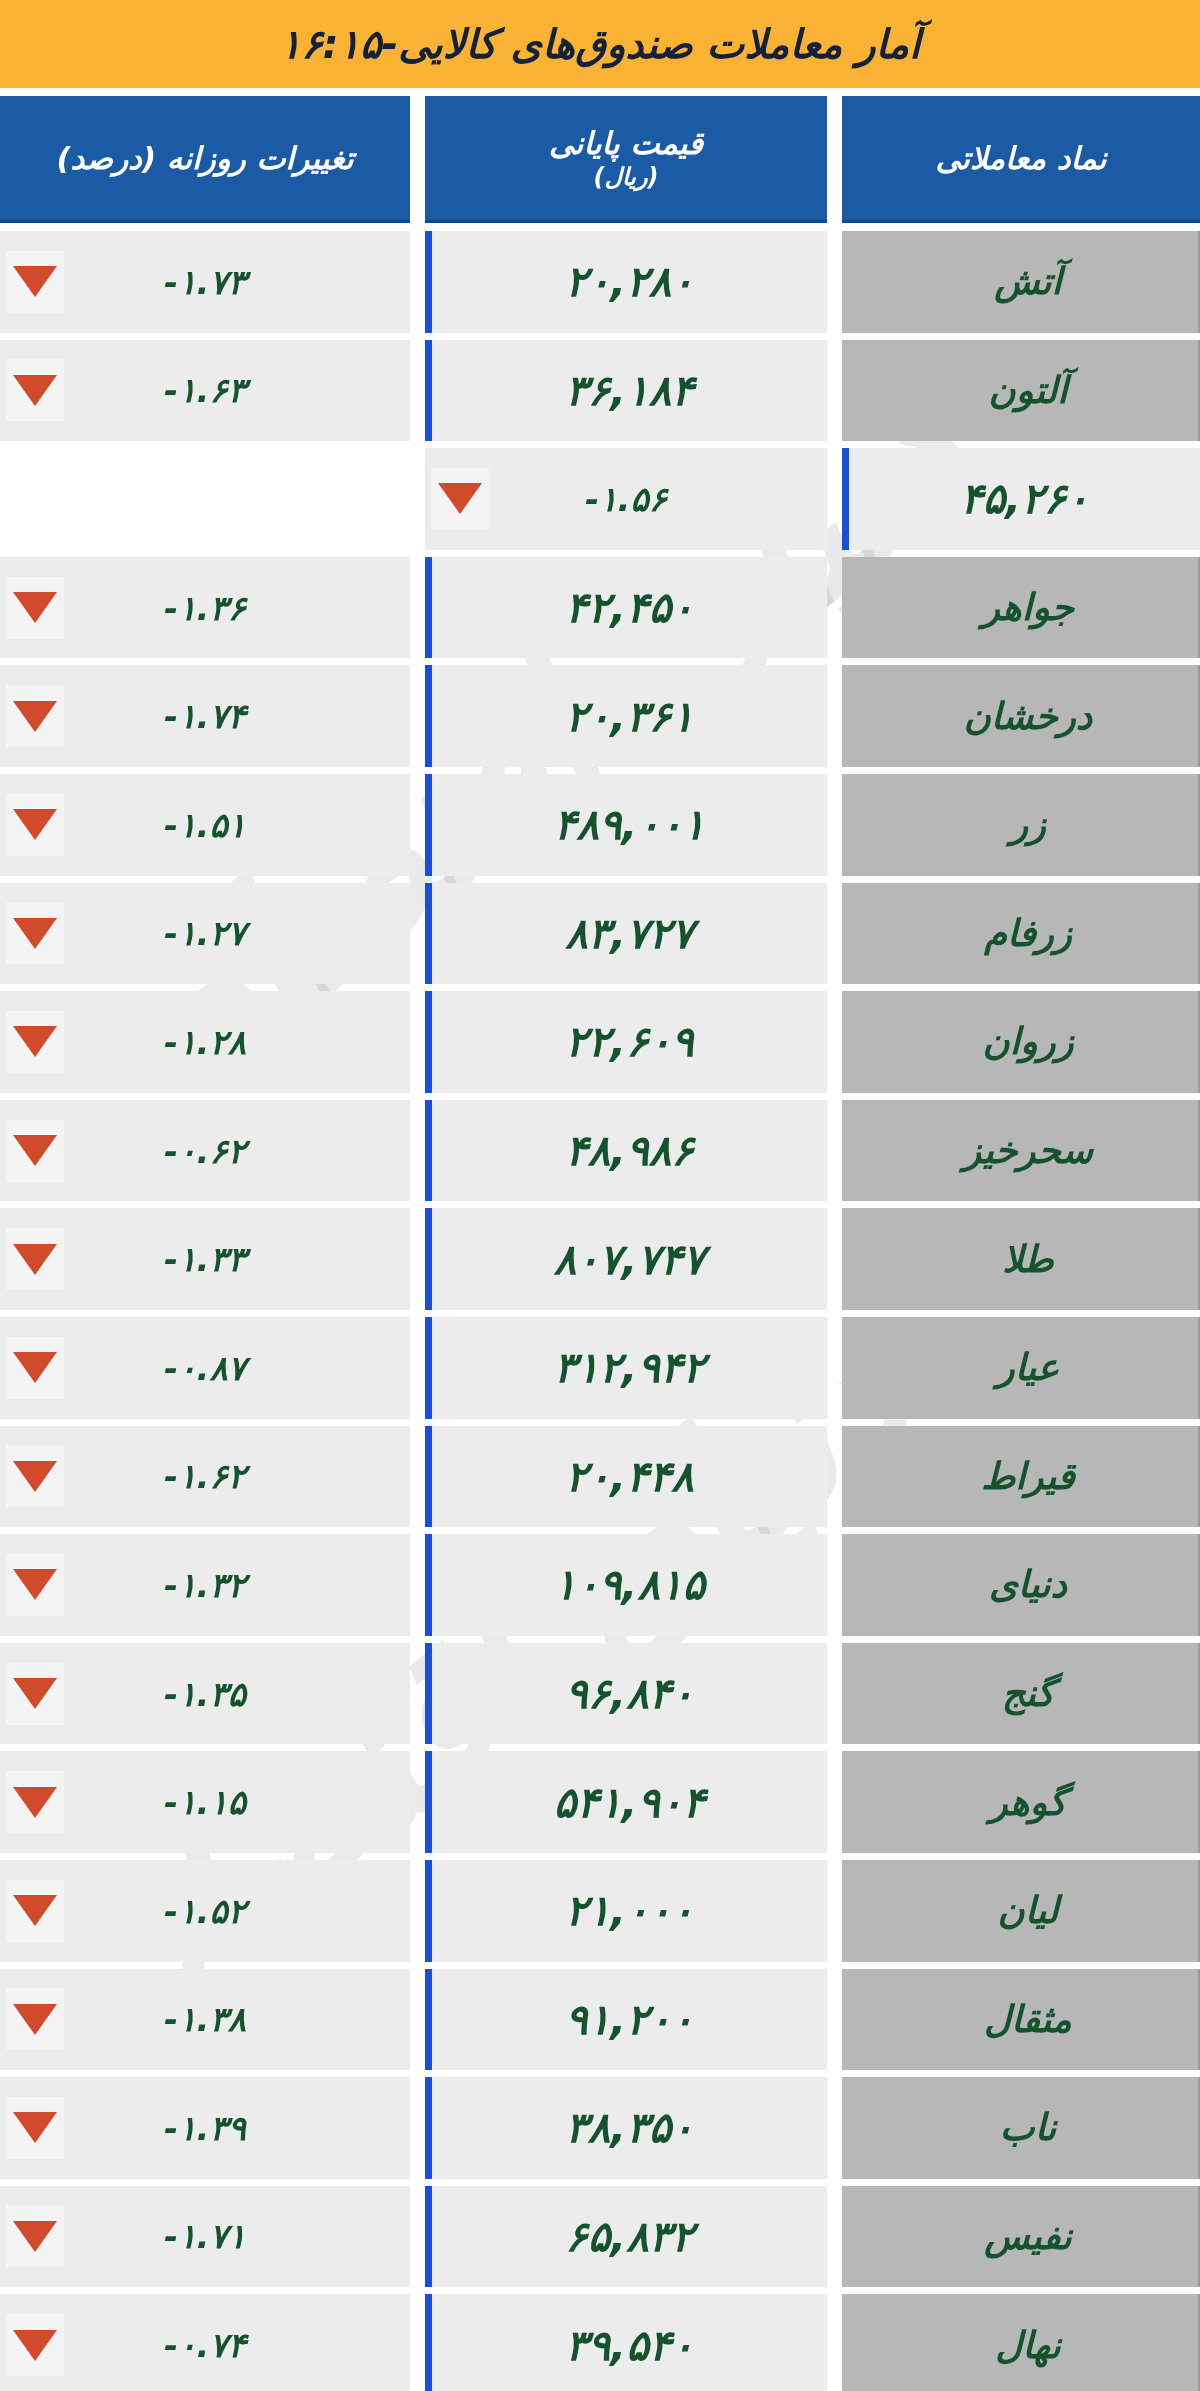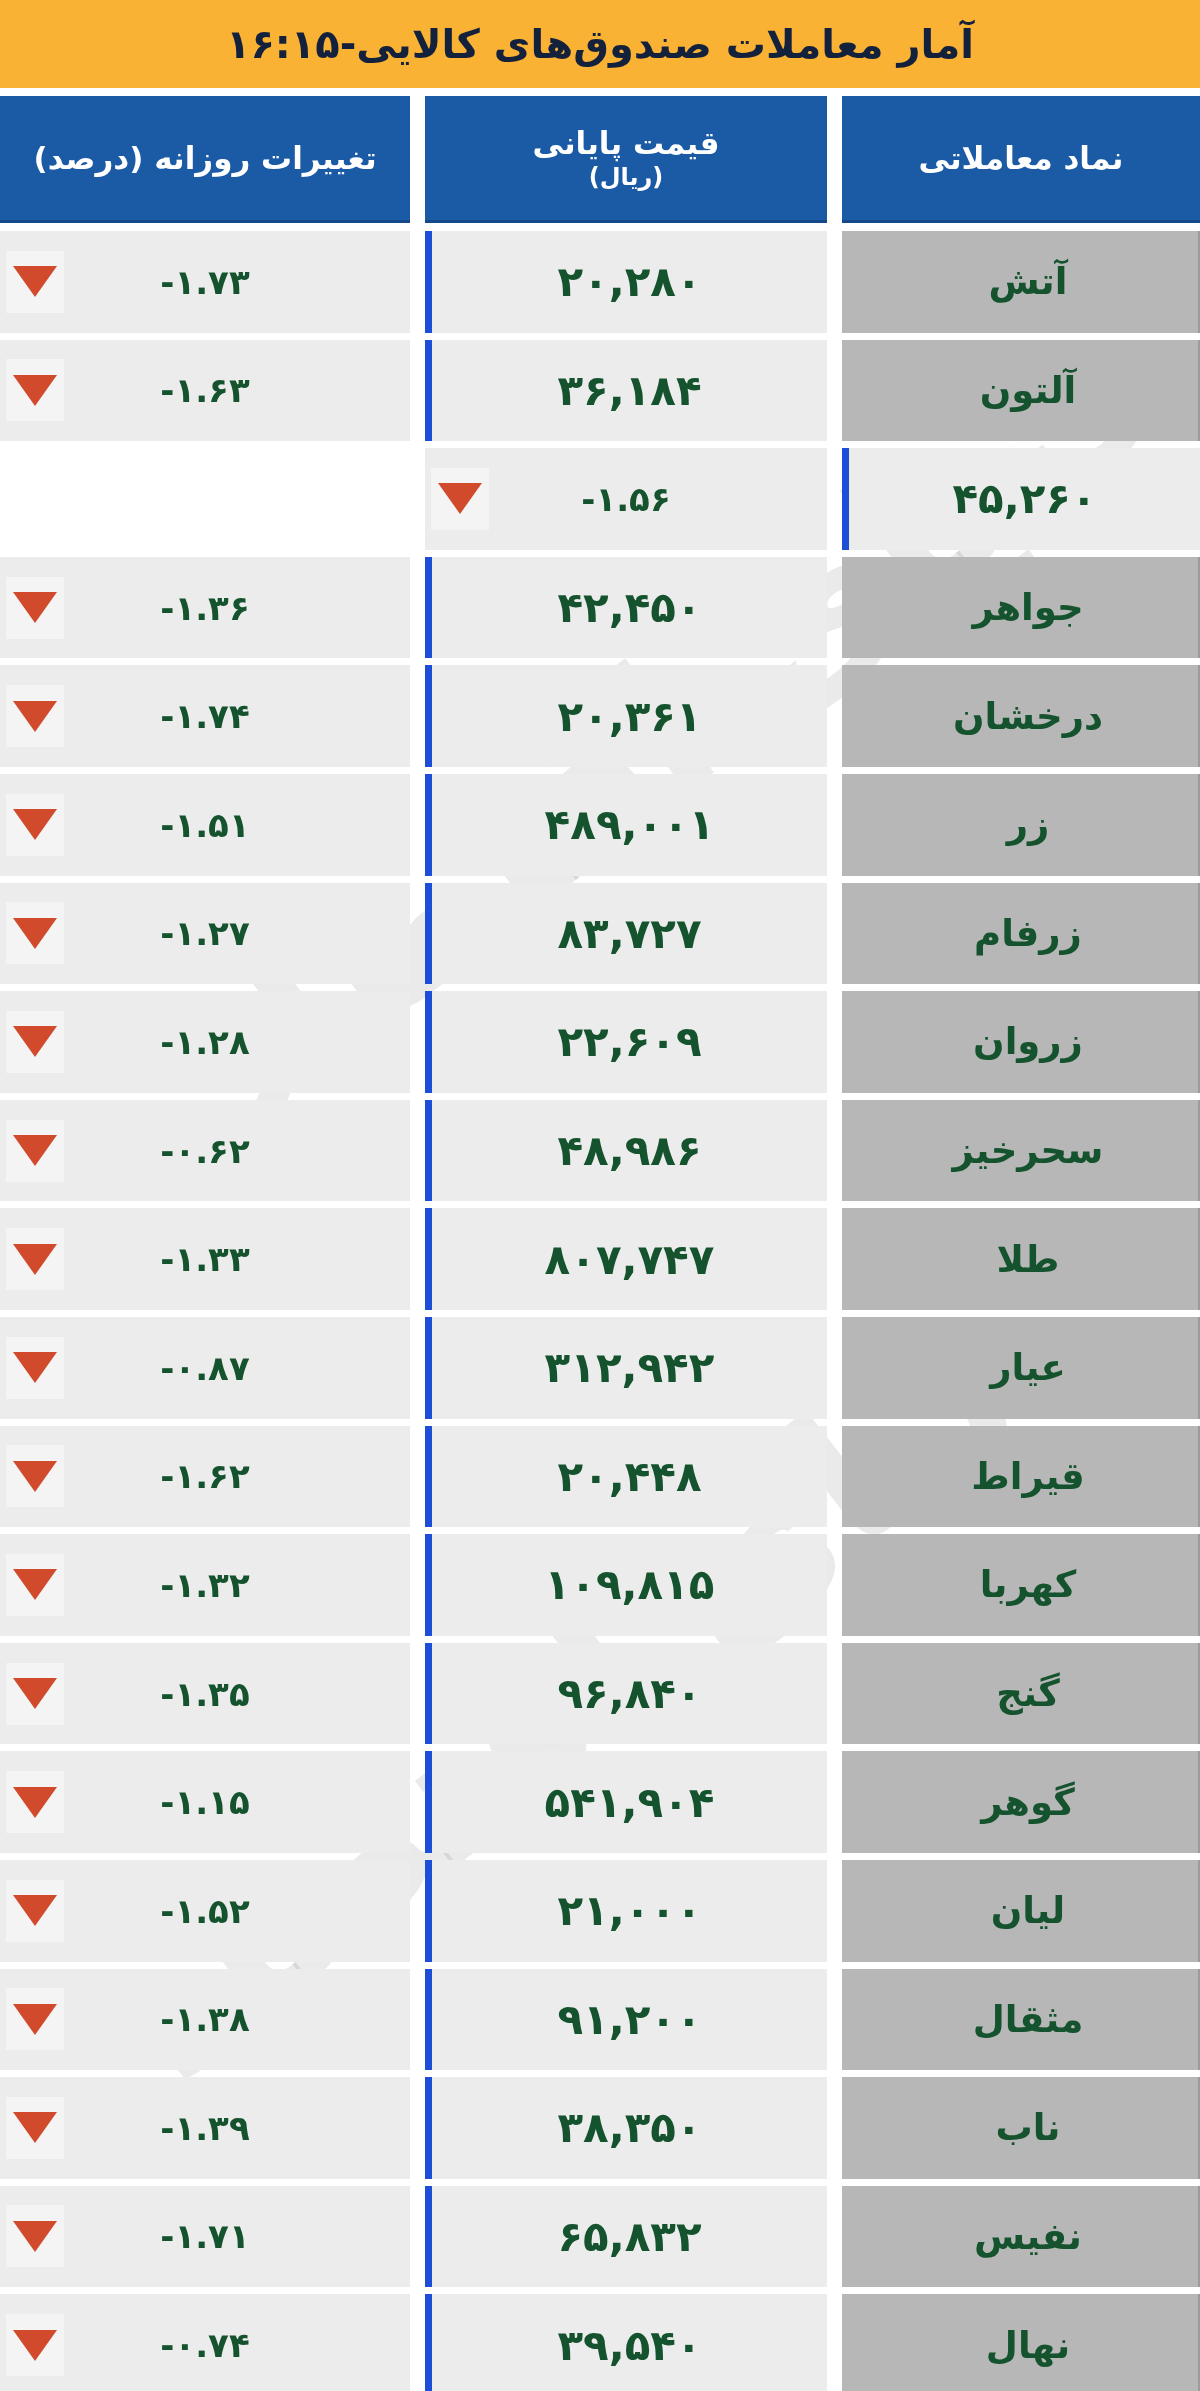--- a/index.html
+++ b/index.html
@@ -3,20 +3,21 @@
 <meta charset="utf-8">
 <style>
   html,body{margin:0;padding:0;background:#ffffff;}
   .page{
     position:relative;
     width:1200px;height:2391px;
     overflow:hidden;
     background:#ffffff;
     font-family:"DejaVu Sans","Liberation Sans",sans-serif;
     direction:rtl;
+    font-style:italic;
   }
   
   .title-bar{
     position:relative;
     width:1200px;height:88px;
     background:#F9B233;
     display:flex;align-items:center;justify-content:center;
     z-index:2;
   }
   .title-bar span{
@@ -295,21 +296,21 @@
     <div class="cell change-cell">
       <span class="tri-box">
             <span class="tri"></span>
           </span>
       <span class="chg">-۱.۶۲</span>
     </div>
   </div>
 
   <div class="grid row">
     <div class="cell symbol-cell">
-      <span class="sym">کهربا</span>
+      <span class="sym">دنیای</span>
     </div>
     <div class="cell price-cell">
       <span class="prc">۱۰۹,۸۱۵</span>
     </div>
     <div class="cell change-cell">
       <span class="tri-box">
             <span class="tri"></span>
           </span>
       <span class="chg">-۱.۳۲</span>
     </div>

